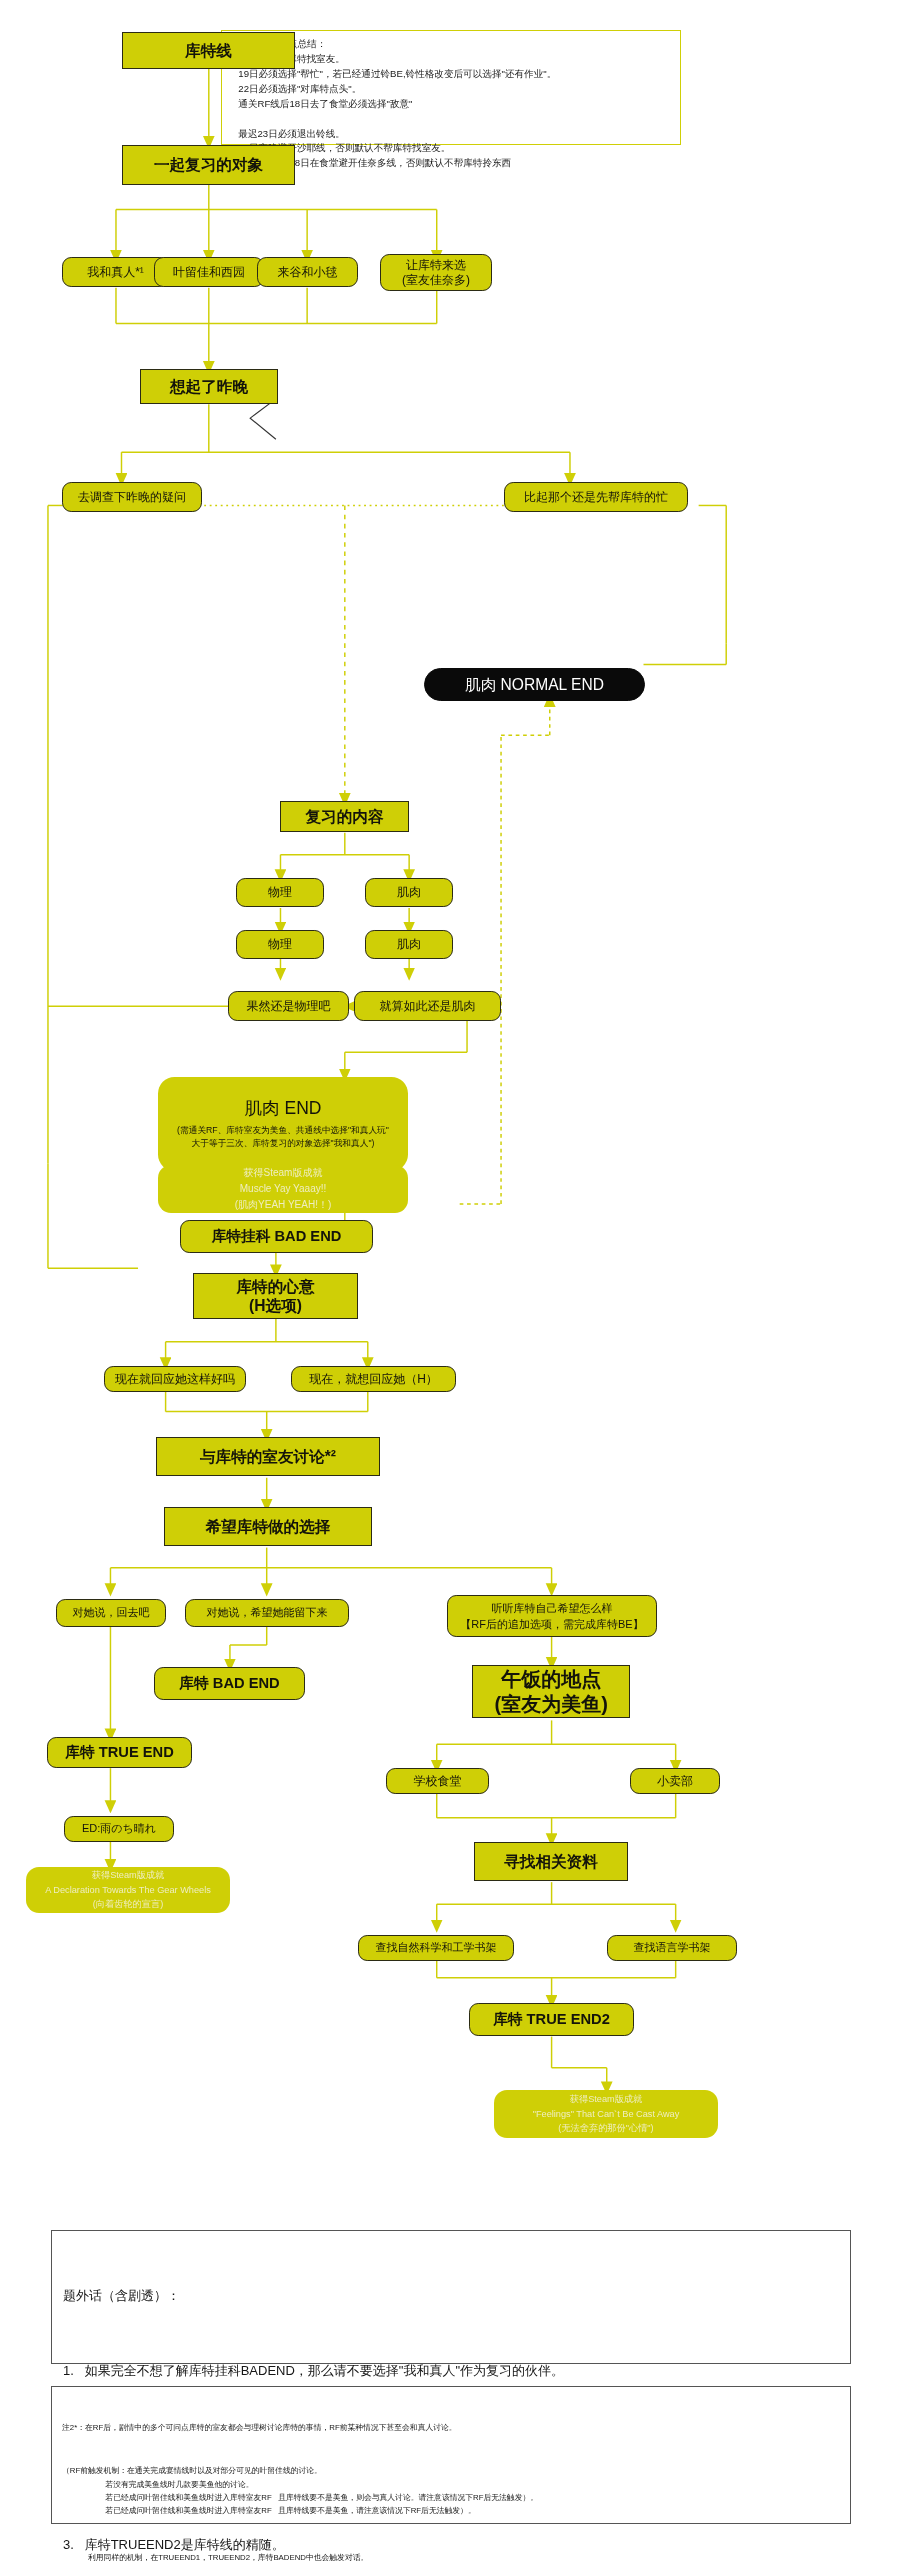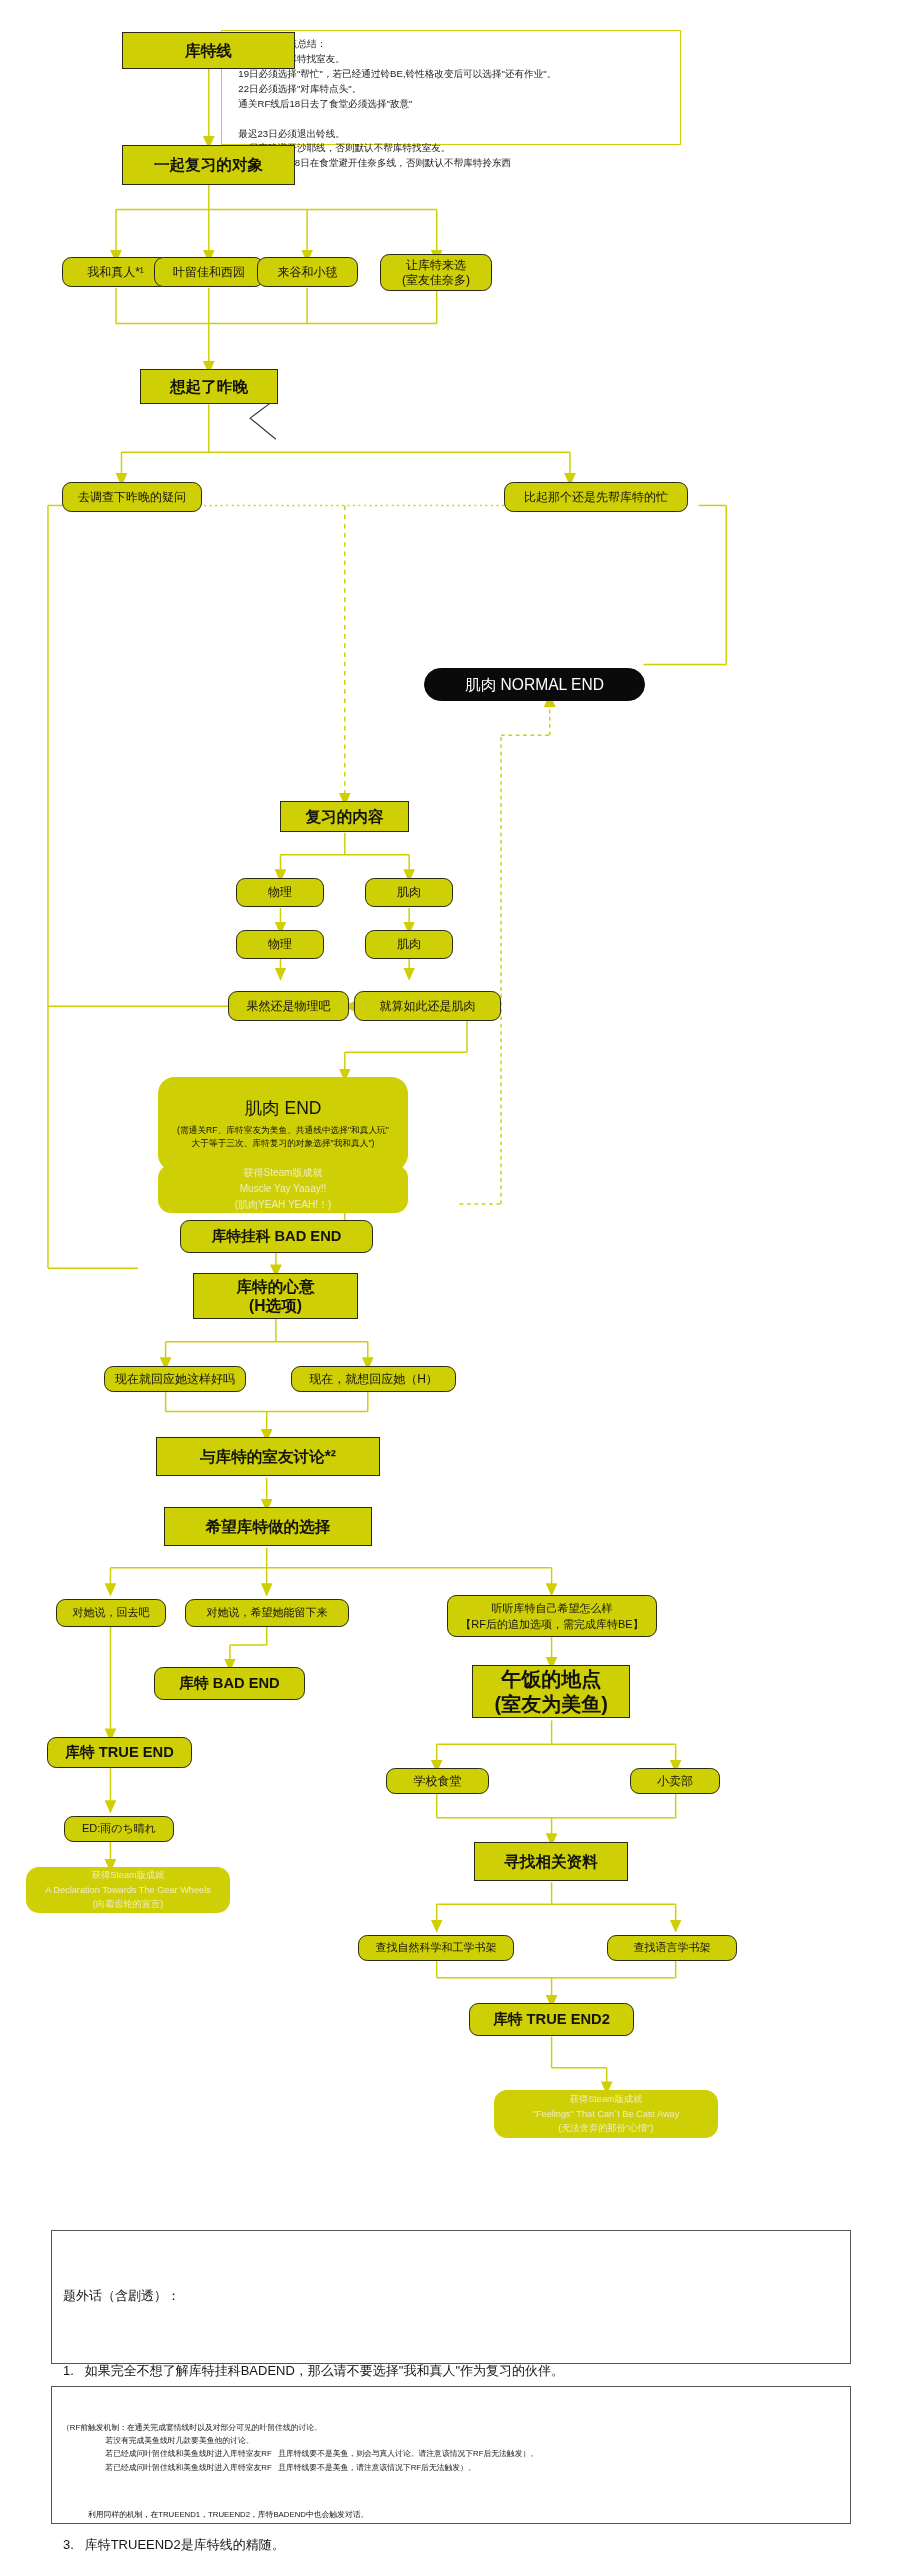--- a/index.html
+++ b/index.html
@@ -323,20 +323,21 @@
   <div class="bottomnote" style="left:51px;top:2230px;width:800px;height:134px;">
     <div style="margin-bottom:7.4px;">题外话（含剧透）：</div>
     <div style="margin-bottom:7.4px;">1.   如果完全不想了解库特挂科BADEND，那么请不要选择"我和真人"作为复习的伙伴。</div>
     <div style="margin-bottom:7.4px;">2.   在RF后，进入库特挂科END时以及到尼见的叶留佳与美鱼的互动
       (其他触发机制：没有完成叶留佳线和美鱼线时进入库特挂科END也可以触发)。</div>
     <div style="margin-bottom:7.4px;">3.   库特TRUEEND2是库特线的精随。</div>
     <div>4.   如果你对库特线有任何不理解或者疑问，RF线会告诉你合理的解释。</div>
   </div>
 
   <div class="bottomnote2" style="left:51px;top:2386px;width:800px;height:138px;">
+    <div style="margin-bottom:3.7px;">注2*：在RF后，剧情中的多个可问点库特的室友都会与理树讨论库特的事情，RF前某种情况下甚至会和真人讨论。</div>
     <div style="margin-bottom:7.4px;">（RF前触发机制：在通关完成宴情线时以及对部分可见的叶留佳线的讨论。
                     若没有完成美鱼线时几款要美鱼他的讨论。
                     若已经成问叶留佳线和美鱼线时进入库特室友RF   且库特线要不是美鱼，则会与真人讨论。请注意该情况下RF后无法触发）。
                     若已经成问叶留佳线和美鱼线时进入库特室友RF   且库特线要不是美鱼，请注意该情况下RF后无法触发）。</div>
     <div style="padding-left:26px;">利用同样的机制，在TRUEEND1，TRUEEND2，库特BADEND中也会触发对话。</div>
   </div>
 
 </div>
 
 

